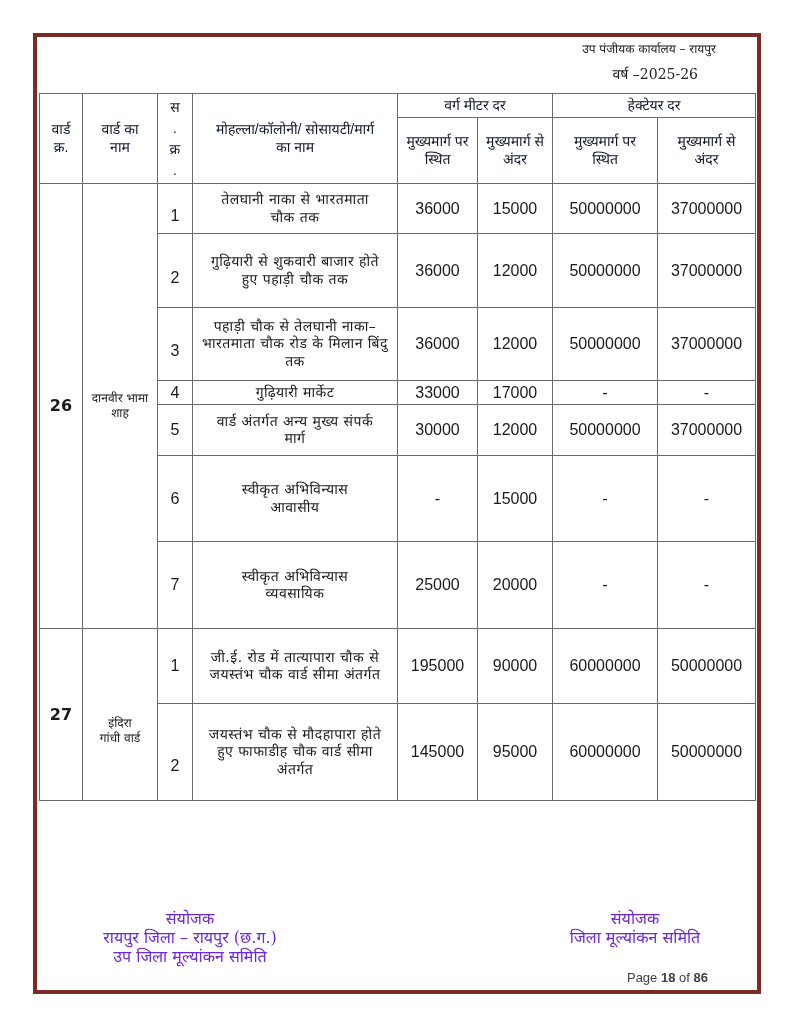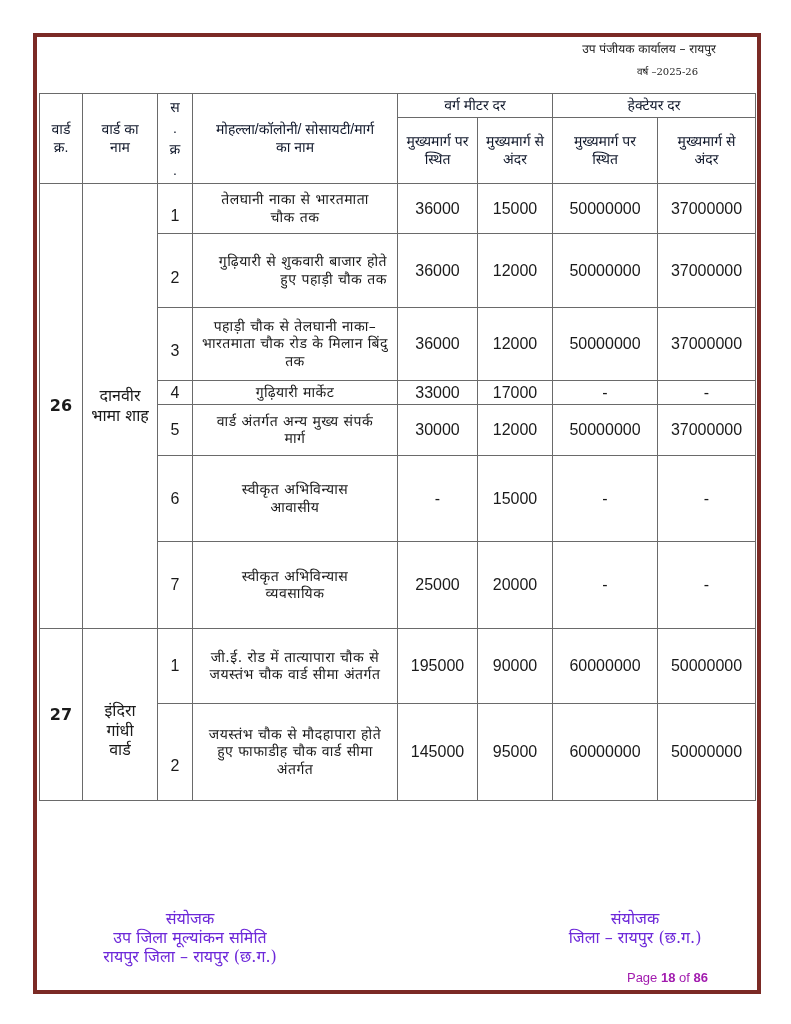--- a/index.html
+++ b/index.html
@@ -3,39 +3,39 @@
 <meta charset="utf-8">
 <style>
   html, body { margin: 0; padding: 0; background: #ffffff; }
   body { width: 791px; height: 1024px; position: relative; overflow: hidden;
          font-family: "DejaVu Sans", "Liberation Sans", sans-serif; color: #1a1a1a; }
   .page-frame { position: absolute; left: 33px; top: 33px; width: 720px; height: 953px;
                 border: 4px solid #7b2a25; box-sizing: content-box; }
   .office-line { position: absolute; top: 40px; left: 470px; width: 246px; text-align: right;
                  font-family: "DejaVu Serif", "Liberation Serif", serif; font-size: 12px; color: #222; }
   .year-line { position: absolute; top: 64px; left: 520px; width: 178px; text-align: right;
-               font-family: "DejaVu Serif", "Liberation Serif", serif; font-size: 10px; color: #222; }
+               font-family: "DejaVu Serif", "Liberation Serif", serif; font-size: 14px; color: #222; }
   table.rates { position: absolute; left: 39px; top: 93px; border-collapse: collapse; table-layout: fixed; }
   table.rates td, table.rates th { border: 1px solid #6a6a6a; padding: 0; text-align: center;
        vertical-align: middle; line-height: 1.22; }
   table.rates th { color: #0f172a; font-weight: normal;
        font-family: Liberation Sans, sans-serif; font-size: 14px; }
   td.loc { font-size: 14px; letter-spacing: 0.5px; }
   td.num { font-family: "Liberation Sans", sans-serif; font-size: 16px; }
   td.sno { font-family: "Liberation Sans", sans-serif; font-size: 16px; }
   td.sno span { display: inline-block; padding-top: 14px; }
   td.wardno { font-family: "DejaVu Sans", sans-serif; font-weight: bold; font-size: 16px; }
-  td.wardname { font-size: 16px; line-height: 1.35; vertical-align: top; padding-top: 6px; }
+  td.wardname { font-size: 12px; line-height: 1.35; vertical-align: top; padding-top: 6px; }
   td.wardname.r26 { vertical-align: middle; }
   .footer-block { position: absolute; text-align: center;
        font-family: "DejaVu Serif", "Liberation Serif", serif; font-size: 16px; line-height: 19px; color: #6d28d9; }
   .footer-left { left: 70px; top: 909px; width: 240px; }
   .footer-right { left: 540px; top: 909px; width: 190px; }
   .page-number { position: absolute; left: 588px; top: 970px; width: 120px; text-align: right;
-       font-family: "Liberation Sans", sans-serif; font-size: 13px; color: #a21caf; }
+       font-family: "Liberation Sans", sans-serif; font-size: 13px; color: #404040; }
   .page-number b { font-weight: bold; }
 </style>
 </head>
 <body>
 
 <div class="page-frame"></div>
 
 <div class="office-line">उप पंजीयक कार्यालय – रायपुर</div>
 <div class="year-line">वर्ष –2025-26</div>
 
@@ -73,21 +73,21 @@
       <td rowspan="7" class="wardname r26" style="padding:0 8px;">दानवीर भामा शाह</td>
       <td class="sno"><span>1</span></td>
       <td class="loc" style="padding:0 14px;">तेलघानी नाका से भारतमाता चौक तक</td>
       <td class="num">36000</td>
       <td class="num">15000</td>
       <td class="num">50000000</td>
       <td class="num">37000000</td>
     </tr>
     <tr style="height:74px">
       <td class="sno"><span>2</span></td>
-      <td class="loc" style="padding:0 10px;text-align:right;">गुढ़ियारी से शुकवारी बाजार होते हुए पहाड़ी चौक तक</td>
+      <td class="loc" style="padding:0 10px;">गुढ़ियारी से शुकवारी बाजार होते हुए पहाड़ी चौक तक</td>
       <td class="num">36000</td>
       <td class="num">12000</td>
       <td class="num">50000000</td>
       <td class="num">37000000</td>
     </tr>
     <tr style="height:73px">
       <td class="sno"><span>3</span></td>
       <td class="loc" style="padding:0 6px;">पहाड़ी चौक से तेलघानी नाका–भारतमाता चौक रोड के मिलान बिंदु तक</td>
       <td class="num">36000</td>
       <td class="num">12000</td>
@@ -143,27 +143,27 @@
       <td class="num">145000</td>
       <td class="num">95000</td>
       <td class="num">60000000</td>
       <td class="num">50000000</td>
     </tr>
   </tbody>
 </table>
 
 <div class="footer-block footer-left">
   <div>संयोजक</div>
+  <div>रायपुर जिला – रायपुर (छ.ग.)</div>
   <div>उप जिला मूल्यांकन समिति</div>
-  <div>रायपुर जिला – रायपुर (छ.ग.)</div>
 </div>
 
 <div class="footer-block footer-right">
   <div>संयोजक</div>
-  <div>जिला – रायपुर (छ.ग.)</div>
+  <div>जिला मूल्यांकन समिति</div>
 </div>
 
 <div class="page-number">
   <span>Page</span>
   <b>18</b>
   <span>of</span>
   <b>86</b>
 </div>
 
 </body></html>

